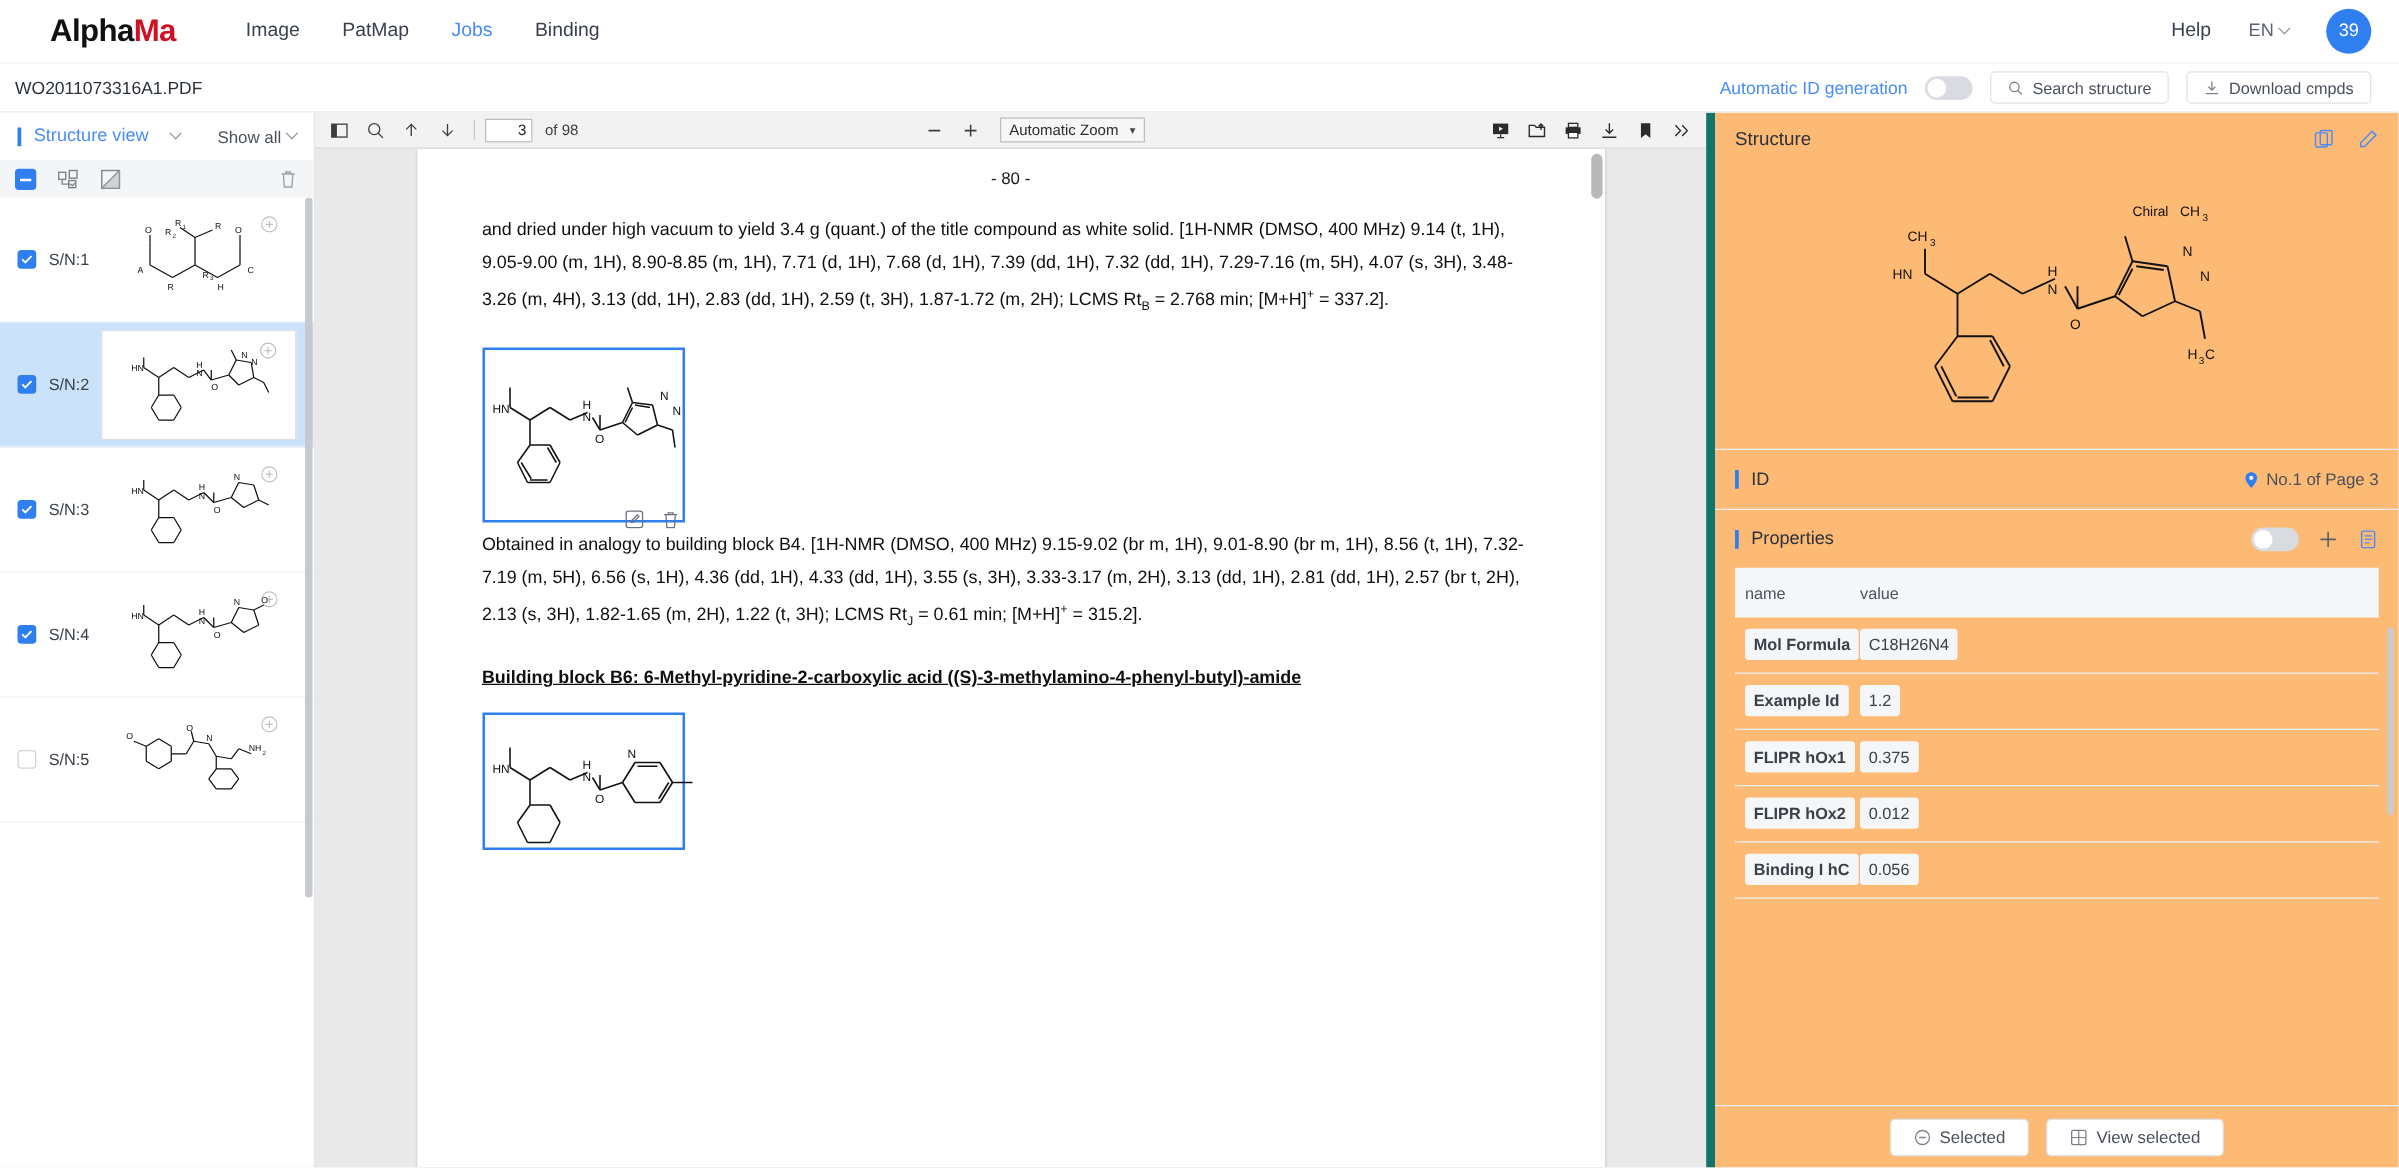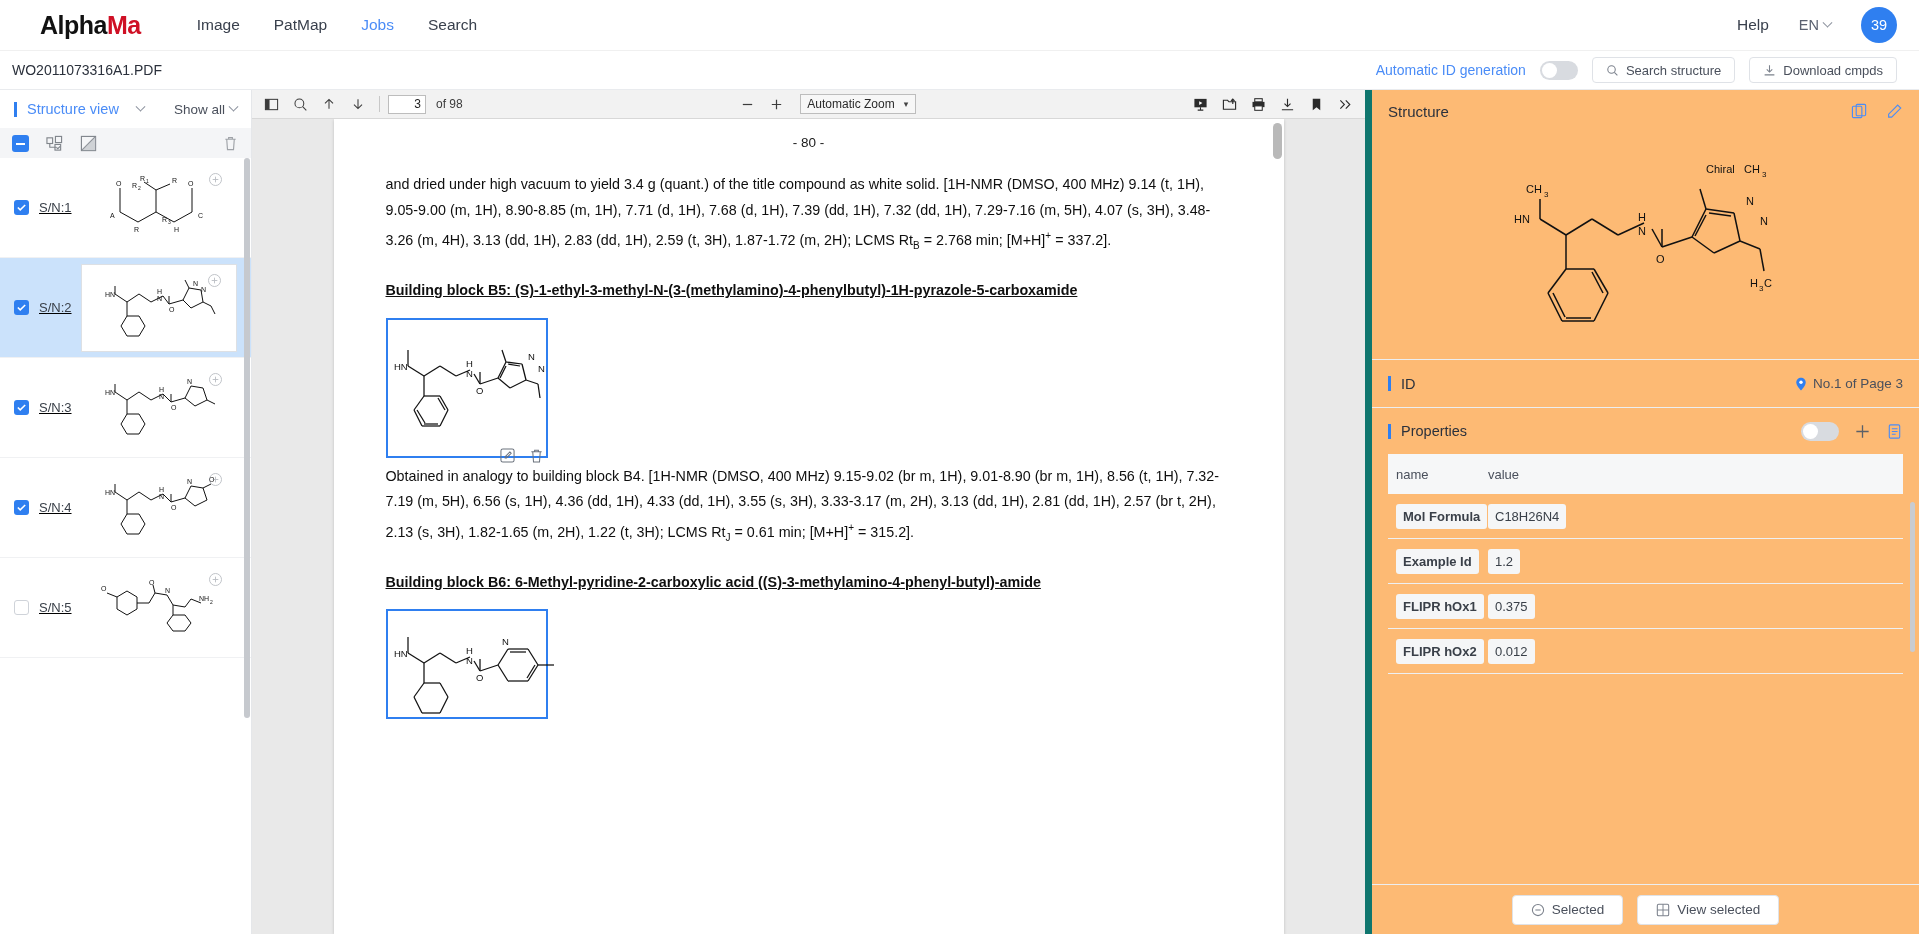--- a/index.html
+++ b/index.html
@@ -60,21 +60,21 @@
   .lb-head { height: 38px; display: flex; align-items: center; padding: 0 14px; }
   .blue-mark { width: 3px; height: 15px; background: #2f7ff0; margin-right: 10px; }
   .lb-title { font-size: 14.5px; color: #4a8cf7; display: flex; align-items: center; gap: 18px; cursor: pointer; }
   .lb-show { margin-left: auto; font-size: 13.5px; color: #4a505c; display: flex; align-items: center; gap: 5px; cursor: pointer; }
   .lb-tools { height: 30px; background: #f4f5f7; display: flex; align-items: center; padding: 0 12px; gap: 17px; }
   .sq-btn { width: 17px; height: 17px; border-radius: 3px; background: #2f7ff0; position: relative; cursor: pointer; }
   .sq-btn::after { content: ""; position: absolute; left: 4px; top: 8px; width: 9px; height: 2px; background: #fff; }
   .ico-btn { width: 17px; height: 17px; cursor: pointer; opacity: .75; }
   .trash-btn { margin-left: auto; cursor: pointer; opacity: .55; }
 
-  .lb-list { flex: 1; overflow: hidden; position: relative; text-decoration: underline; }
+  .lb-list { flex: 1; overflow: hidden; position: relative; }
   .sn-row {
     height: 100px; display: flex; align-items: center; padding: 0 14px;
     border-bottom: 1px solid #f0f1f3; position: relative;
   }
   .sn-row.selected { background: #cbe2fb; }
   .cb {
     width: 15px; height: 15px; border-radius: 3px; background: #2f7ff0;
     display: flex; align-items: center; justify-content: center; cursor: pointer; flex: none;
   }
   .cb.off { background: #fff; border: 1px solid #cfd3d9; }
@@ -176,21 +176,21 @@
 <body>
 
 <div class="topnav">
   <div class="logo">
     <span>Alpha</span><span class="red">Ma</span>
   </div>
   <div class="nav-links">
     <div class="nav-link">Image</div>
     <div class="nav-link">PatMap</div>
     <div class="nav-link active">Jobs</div>
-    <div class="nav-link">Search</div>
+    <div class="nav-link">Binding</div>
   </div>
   <div class="topnav-right">
     <div class="help">Help</div>
     <div class="lang">
       <span>EN</span>
       <span class="chev"></span>
     </div>
     <div class="avatar">39</div>
   </div>
 </div>
@@ -496,21 +496,20 @@
 
     <div class="pdfscroll">
       <div class="page">
         <div class="pg-num">- 80 -</div>
         <div class="pg-body">
 
           <div class="para">
             <span>and dried under high vacuum to yield 3.4 g (quant.) of the title compound as white solid. [1H-NMR (DMSO, 400 MHz) 9.14 (t, 1H), 9.05-9.00 (m, 1H), 8.90-8.85 (m, 1H), 7.71 (d, 1H), 7.68 (d, 1H), 7.39 (dd, 1H), 7.32 (dd, 1H), 7.29-7.16 (m, 5H), 4.07 (s, 3H), 3.48-3.26 (m, 4H), 3.13 (dd, 1H), 2.83 (dd, 1H), 2.59 (t, 3H), 1.87-1.72 (m, 2H); LCMS Rt</span><sub>B</sub><span> = 2.768 min; [M+H]</span><sup>+</sup><span> = 337.2].</span>
           </div>
 
-          <div class="bb-head">Building block B5: (S)-1-ethyl-3-methyl-N-(3-(methylamino)-4-phenylbutyl)-1H-pyrazole-5-carboxamide</div>
 
           <div class="struct-box">
             <svg width="158" height="136" viewBox="0 0 158 136">
               <g stroke="#111" stroke-width="1.25" fill="none">
                 <path d="M20 46 L20 30"></path>
                 <path d="M20 46 L36 56"></path>
                 <path d="M36 56 L52 46"></path>
                 <path d="M52 46 L68 56"></path>
                 <path d="M68 56 L82 50"></path>
                 <path d="M86 54 L92 64"></path>
@@ -713,20 +712,24 @@
         <div class="pt-c2"><span class="pill val">1.2</span></div>
       </div>
       <div class="pt-row">
         <div class="pt-c1"><span class="pill name">FLIPR hOx1</span></div>
         <div class="pt-c2"><span class="pill val">0.375</span></div>
       </div>
       <div class="pt-row">
         <div class="pt-c1"><span class="pill name">FLIPR hOx2</span></div>
         <div class="pt-c2"><span class="pill val">0.012</span></div>
       </div>
+      <div class="pt-row">
+        <div class="pt-c1"><span class="pill name">Binding I hC</span></div>
+        <div class="pt-c2"><span class="pill val">0.056</span></div>
+      </div>
       <div class="pt-scroll"></div>
     </div>
 
     <div class="rb-foot">
       <div class="foot-btn">
         <svg width="14" height="14" viewBox="0 0 16 16">
           <circle cx="8" cy="8" r="6.4" fill="none" stroke="#7b818c" stroke-width="1.2"></circle>
           <path d="M5 8h6" stroke="#7b818c" stroke-width="1.2"></path>
         </svg>
         <span>Selected</span>

